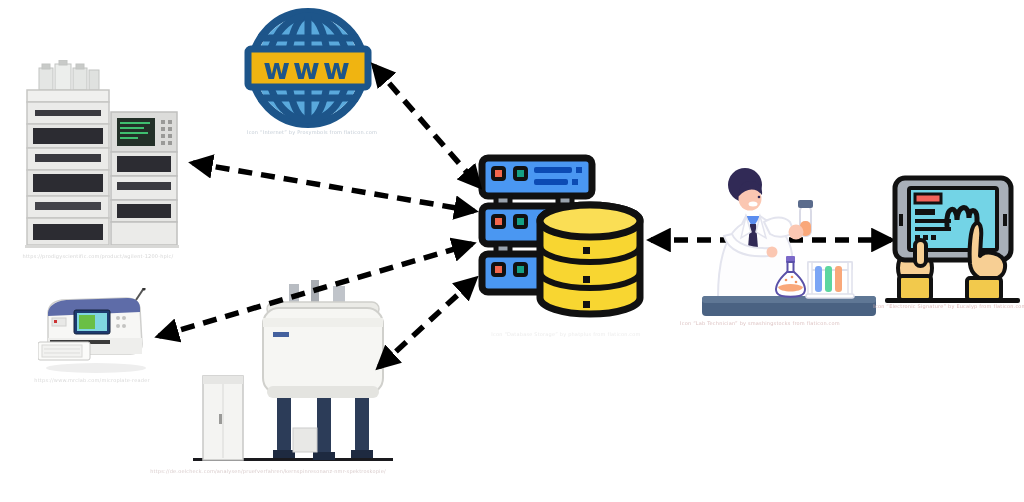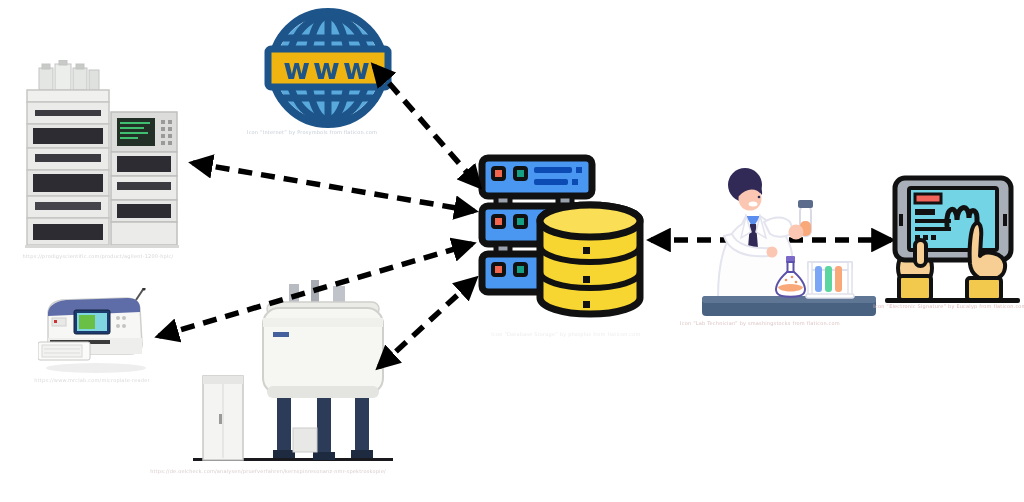--- a/index.html
+++ b/index.html
@@ -20,21 +20,21 @@
 
   <svg id="arrows-under" class="arrows">
     <defs>
       <marker id="ah1" viewBox="0 0 10 10" refX="8" refY="5" markerWidth="4.5" markerHeight="4.5" orient="auto-start-reverse">
         <path d="M0,0 L10,5 L0,10 Z" fill="#000"></path>
       </marker>
     </defs>
     <path d="M651,240 L891,240" stroke="#000" stroke-width="5.5" stroke-dasharray="14 9" marker-start="url(#ah1)" marker-end="url(#ah1)"></path>
   </svg>
 
-  <div class="node" style="left:264px;top:4px;">
+  <div class="node" style="left:244px;top:4px;">
     <svg width="128" height="128" viewBox="0 0 128 128">
       <circle cx="64" cy="64" r="56" fill="#ffffff" stroke="#1d558a" stroke-width="8"></circle>
       <circle cx="64" cy="64" r="52" fill="#5aa9dc"></circle>
       <g fill="none" stroke="#1d558a" stroke-width="7">
         <ellipse cx="64" cy="64" rx="20" ry="52"></ellipse>
         <ellipse cx="64" cy="64" rx="40" ry="52"></ellipse>
         <line x1="64" y1="12" x2="64" y2="116"></line>
         <line x1="14" y1="34" x2="114" y2="34"></line>
         <line x1="14" y1="94" x2="114" y2="94"></line>
       </g>

